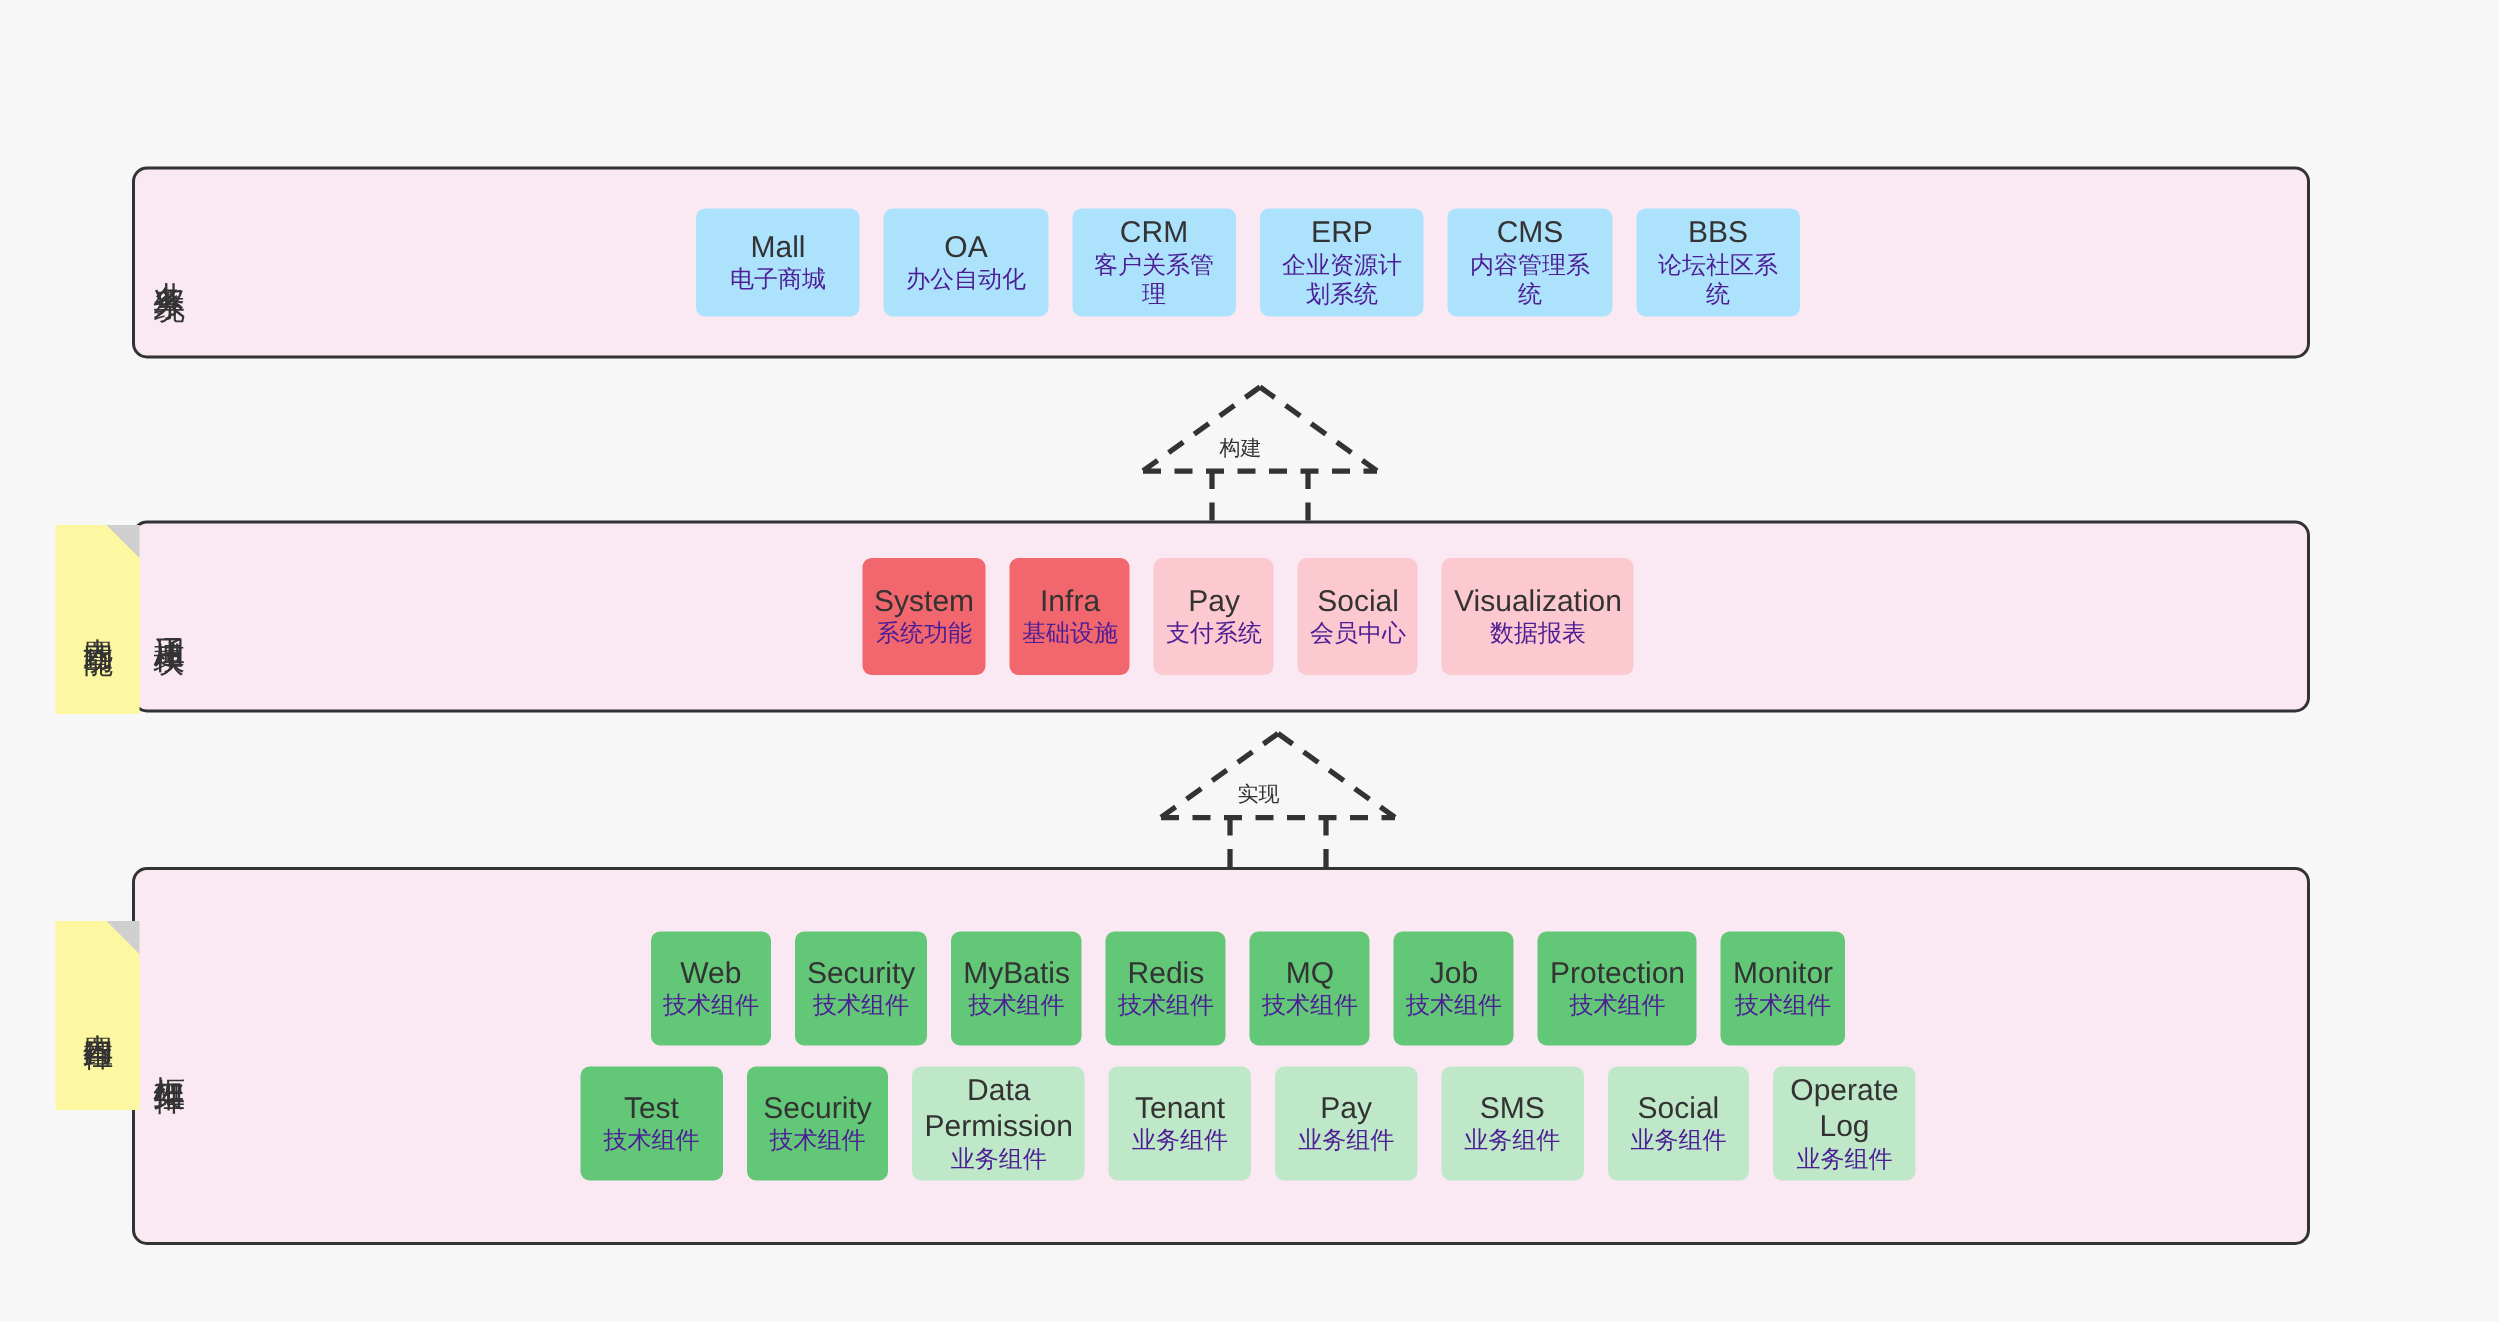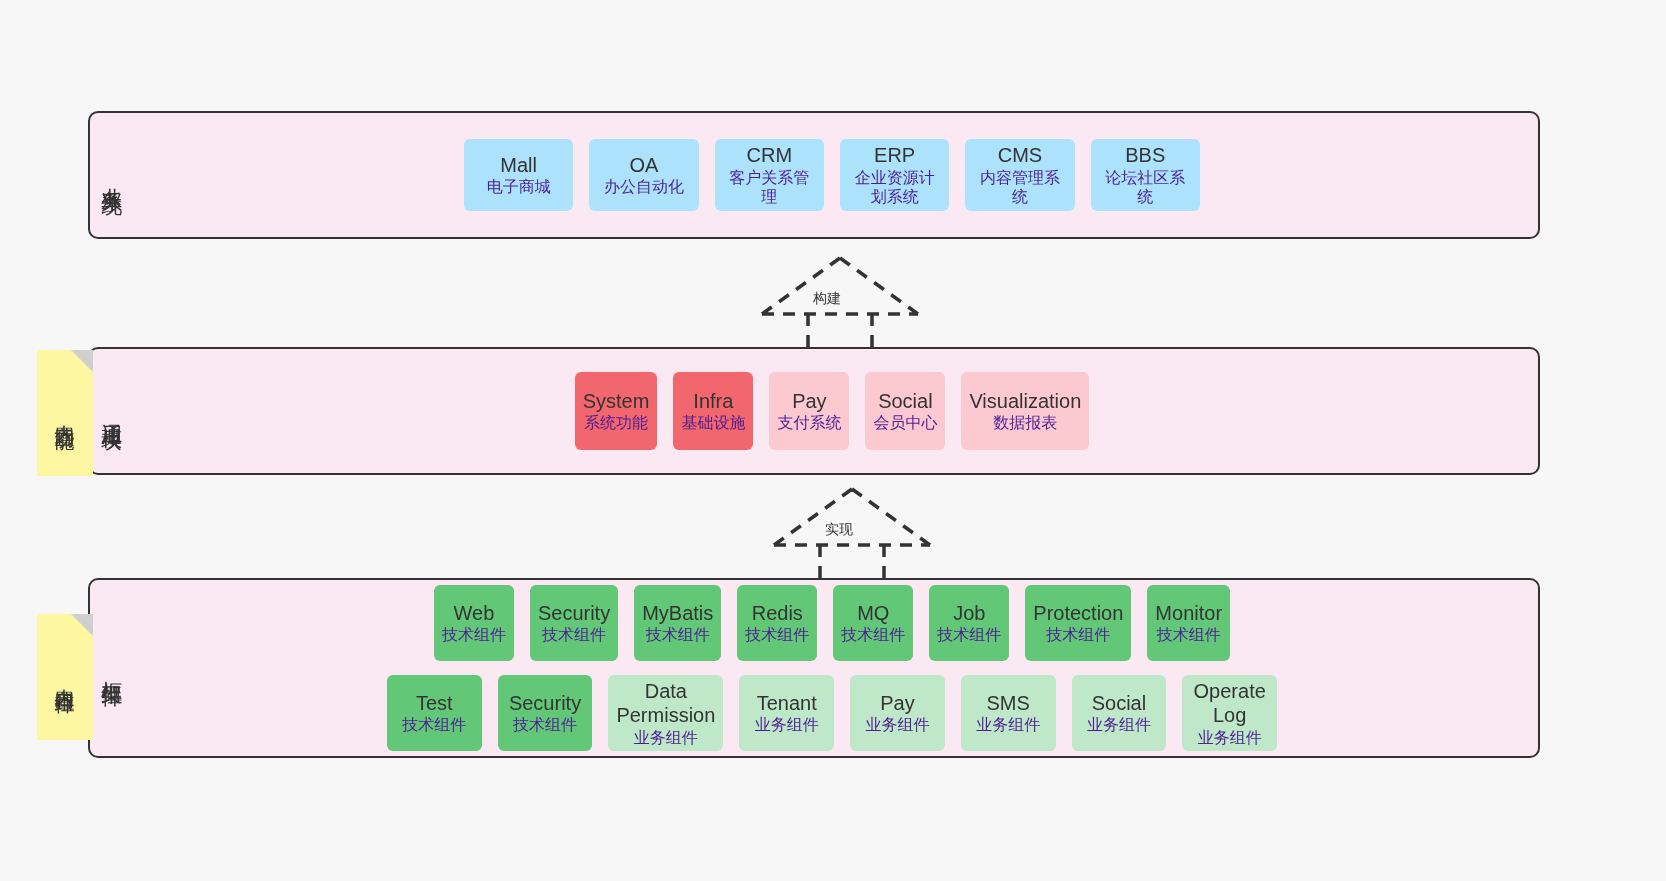--- a/index.html
+++ b/index.html
@@ -85,21 +85,21 @@
 
   .node.blue  { background: #ace2fc; }
   .node.red   { background: #f2666e; }
   .node.pink  { background: #fcc9d0; }
   .node.green { background: #62c878; }
   .node.mint  { background: #bfe8c8; }
 
   
   #layer-business  { left: 88px;  top: 111px; width: 1452px; height: 128px; }
   #layer-common    { left: 88px;  top: 347px; width: 1452px; height: 128px; }
-  #layer-framework { left: 88px;  top: 578px; width: 1452px; height: 180px; }
+  #layer-framework { left: 88px;  top: 578px; width: 1452px; height: 252px; }
 
   #layer-business .node  { height: 72px; }
   #layer-common .node    { height: 78px; }
   #layer-framework .node { height: 76px; }
 
   
   .note {
     position: absolute;
     width: 56px;
     background: #fcf7a0;

